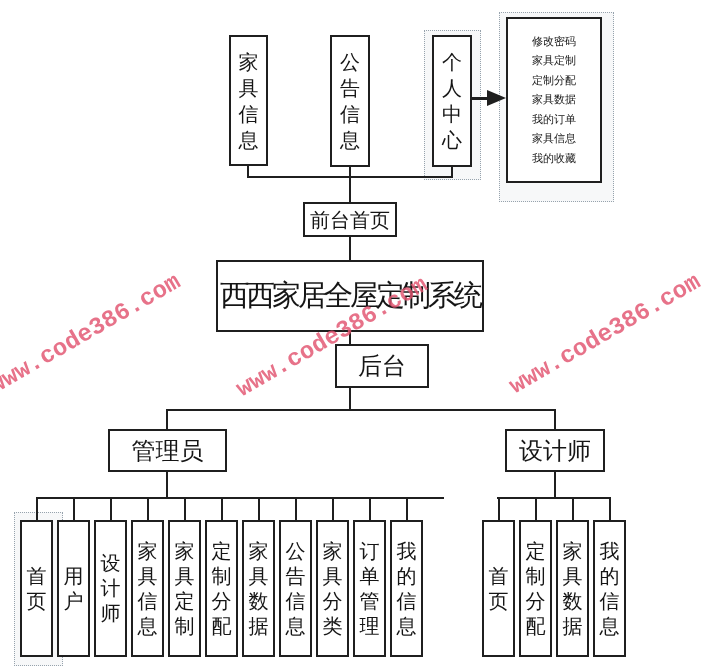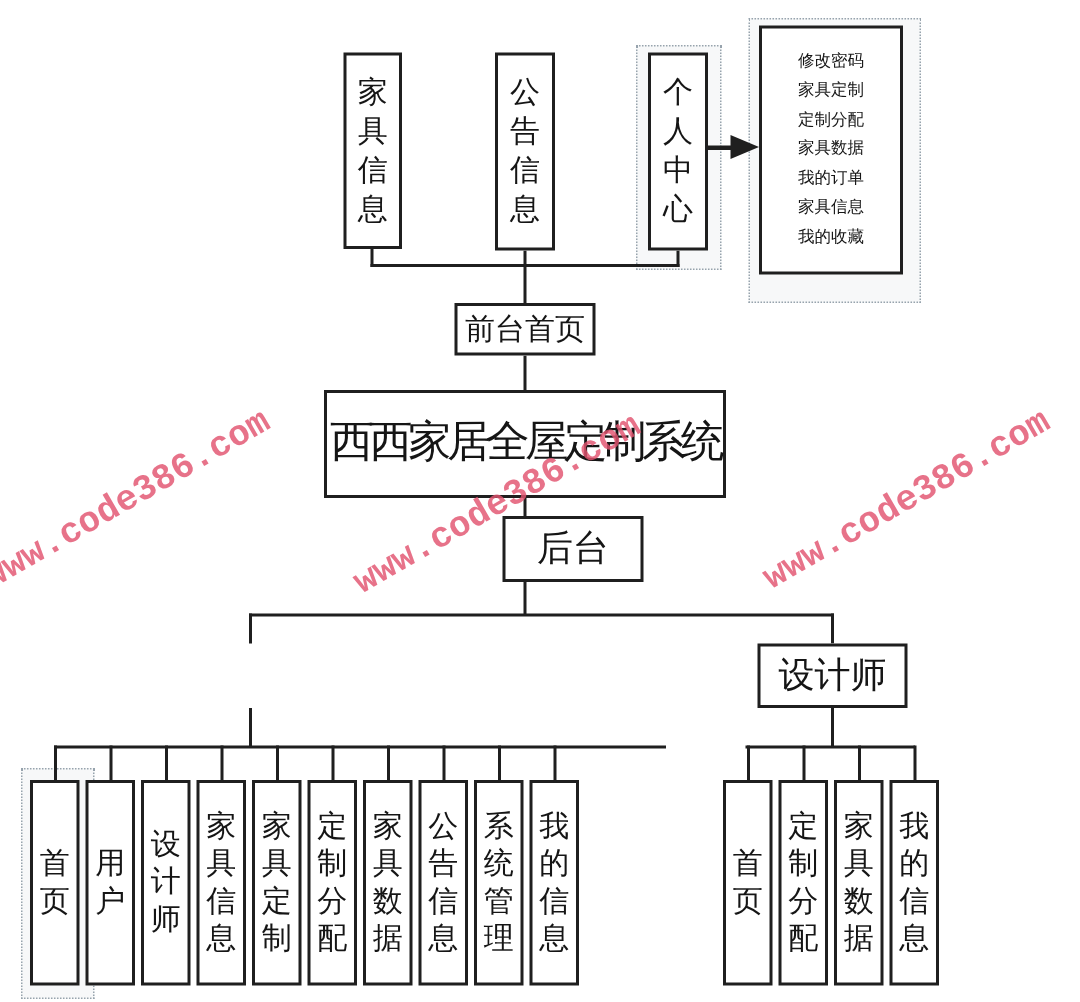--- a/index.html
+++ b/index.html
@@ -109,37 +109,39 @@
 
   <div class="node title-box">西西家居全屋定制系统</div>
   <div class="line" style="left:349px;top:320px;width:2px;height:24px;"></div>
 
   <div class="node backend-box">后台</div>
   <div class="line" style="left:349px;top:388px;width:2px;height:22px;"></div>
   <div class="line" style="left:166px;top:409px;width:390px;height:2px;"></div>
   <div class="line" style="left:166px;top:409px;width:2px;height:20px;"></div>
   <div class="line" style="left:554px;top:409px;width:2px;height:20px;"></div>
 
+  <div class="node role-admin">管理员</div>
   <div class="node role-designer">设计师</div>
 
   <div class="line" style="left:166px;top:472px;width:2px;height:26px;"></div>
   <div class="line" style="left:554px;top:472px;width:2px;height:26px;"></div>
   <div class="line" style="left:36px;top:497px;width:408px;height:2px;"></div>
   <div class="line" style="left:497px;top:497px;width:113px;height:2px;"></div>
 
   <div class="child-row row-admin">
       <div class="vchild">首页</div>
       <div class="vchild">用户</div>
       <div class="vchild">设计师</div>
       <div class="vchild">家具信息</div>
       <div class="vchild">家具定制</div>
       <div class="vchild">定制分配</div>
       <div class="vchild">家具数据</div>
       <div class="vchild">公告信息</div>
-      <div class="vchild">系统管理</div>
+      <div class="vchild">家具分类</div>
+      <div class="vchild">订单管理</div>
       <div class="vchild">我的信息</div>
     </div>
   <div class="child-row row-designer">
       <div class="vchild">首页</div>
       <div class="vchild">定制分配</div>
       <div class="vchild">家具数据</div>
       <div class="vchild">我的信息</div>
     </div>
 
   <div class="wm wm1">www.code386.com</div>

